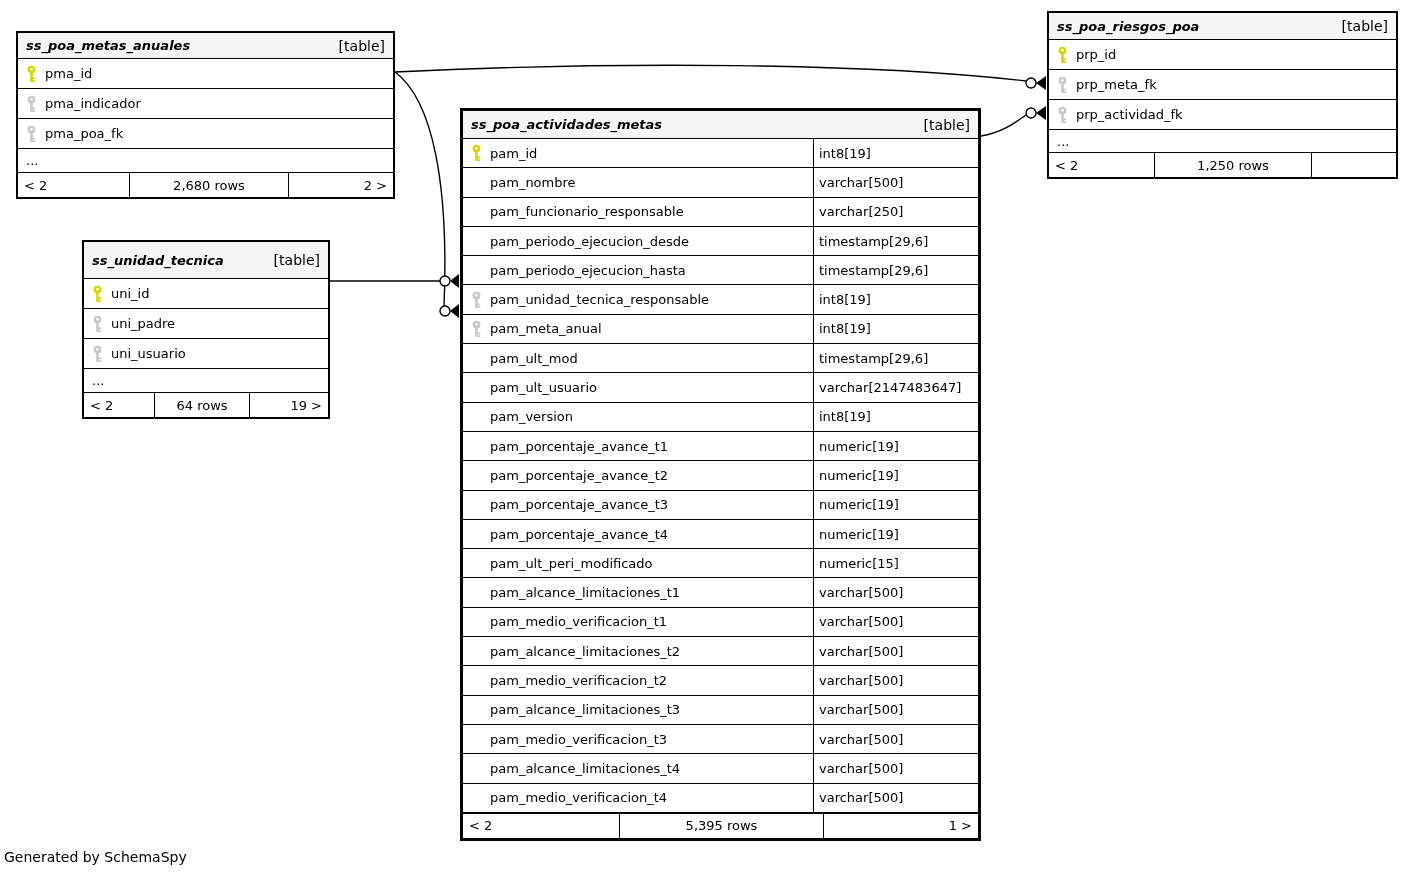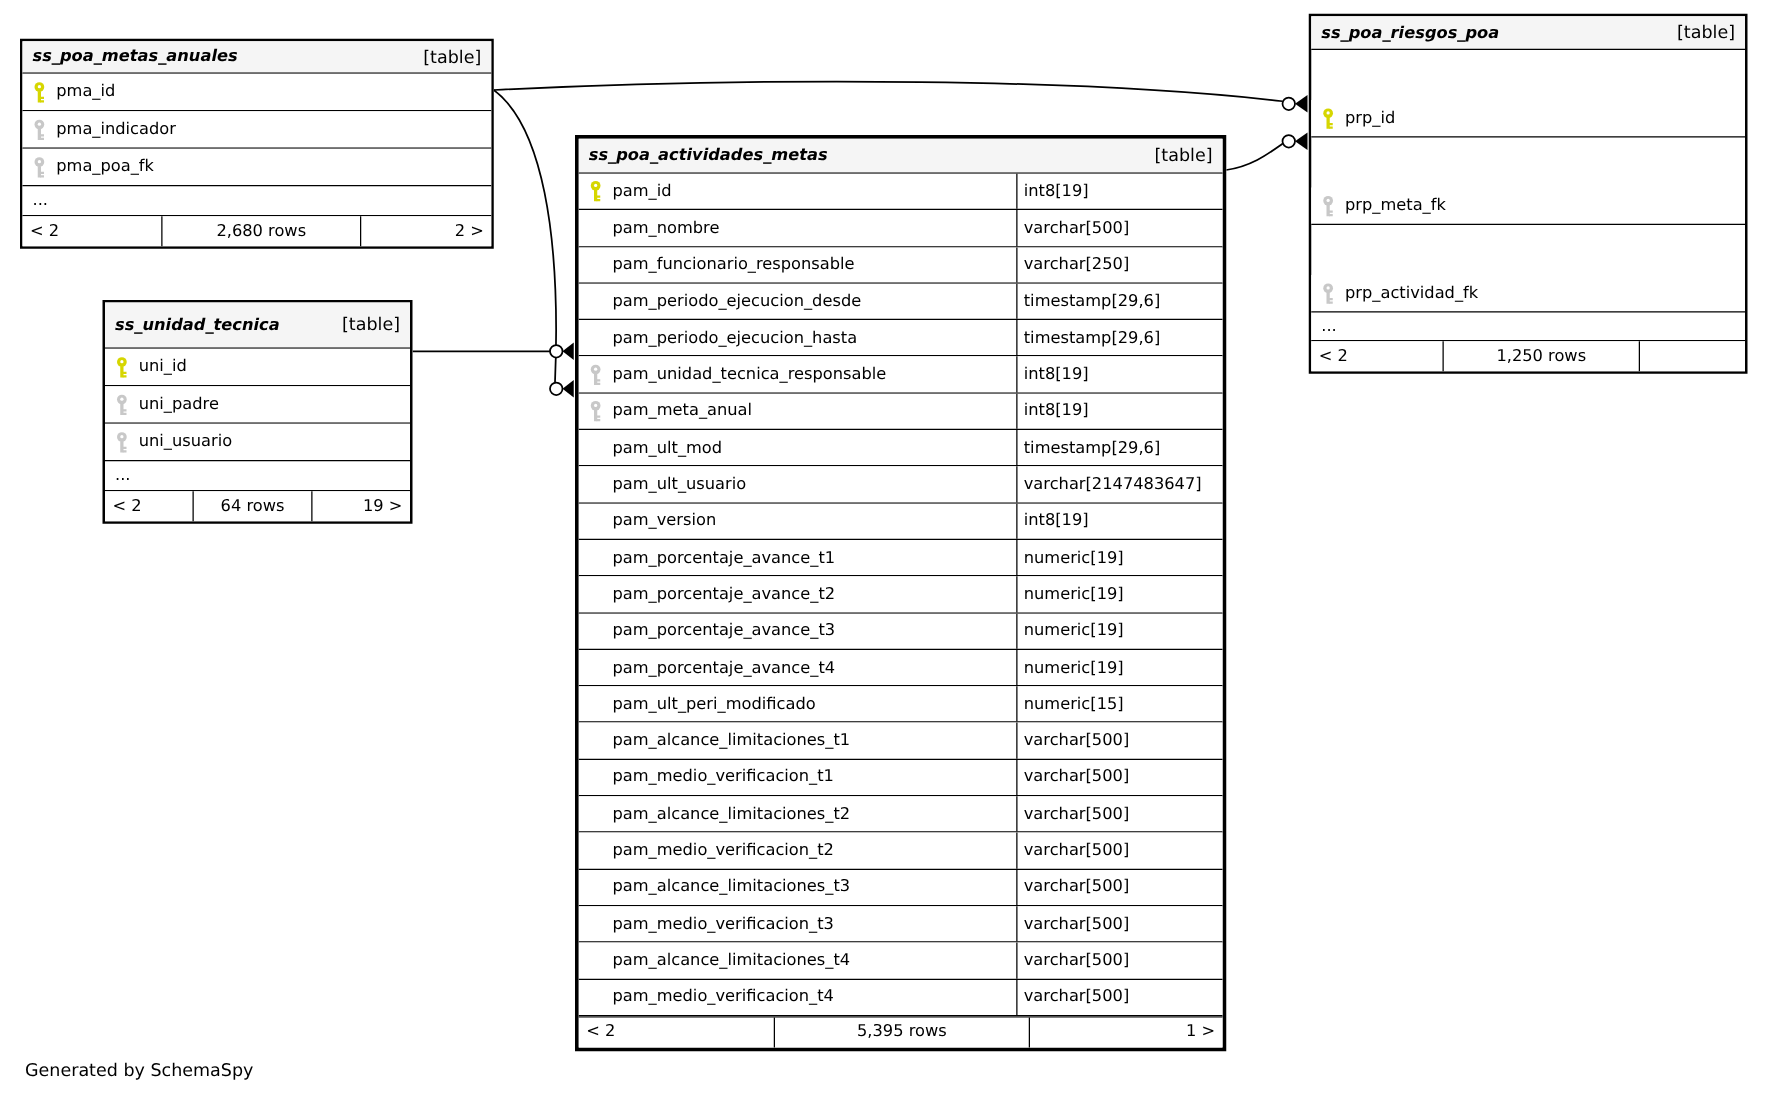--- a/index.html
+++ b/index.html
@@ -53,27 +53,27 @@
   #t-activ .thead{height:28px;}
   #t-activ .trow{height:29.3px;}
   #t-activ .colname{width:350px;}
   #t-activ .typecell{flex:1;}
   #t-activ .pager{height:25px;}
   #t-activ .pprev{width:156px;}
   #t-activ .prows{width:205px;}
 
   #t-riesgos{left:1047px;top:11px;width:351px;}
   #t-riesgos .thead{height:27px;}
-  #t-riesgos .trow{height:30px;margin-top:40px;}
+  #t-riesgos .trow{height:30px;}
   #t-riesgos .elliprow{height:23px;}
   #t-riesgos .pager{height:24px;}
   #t-riesgos .pprev{width:105px;}
   #t-riesgos .prows{width:158px;}
 
-  #genby{position:absolute;left:20px;top:849px;font-size:14px;}
+  #genby{position:absolute;left:4px;top:849px;font-size:14px;}
 </style>
 </head>
 <body>
 
 <div id="canvas">
 
   <svg id="wires" viewBox="0 0 1413 879">
     <g stroke="#000" stroke-width="1.4" fill="none">
 
       <path d="M 330 281 H 440"></path>

